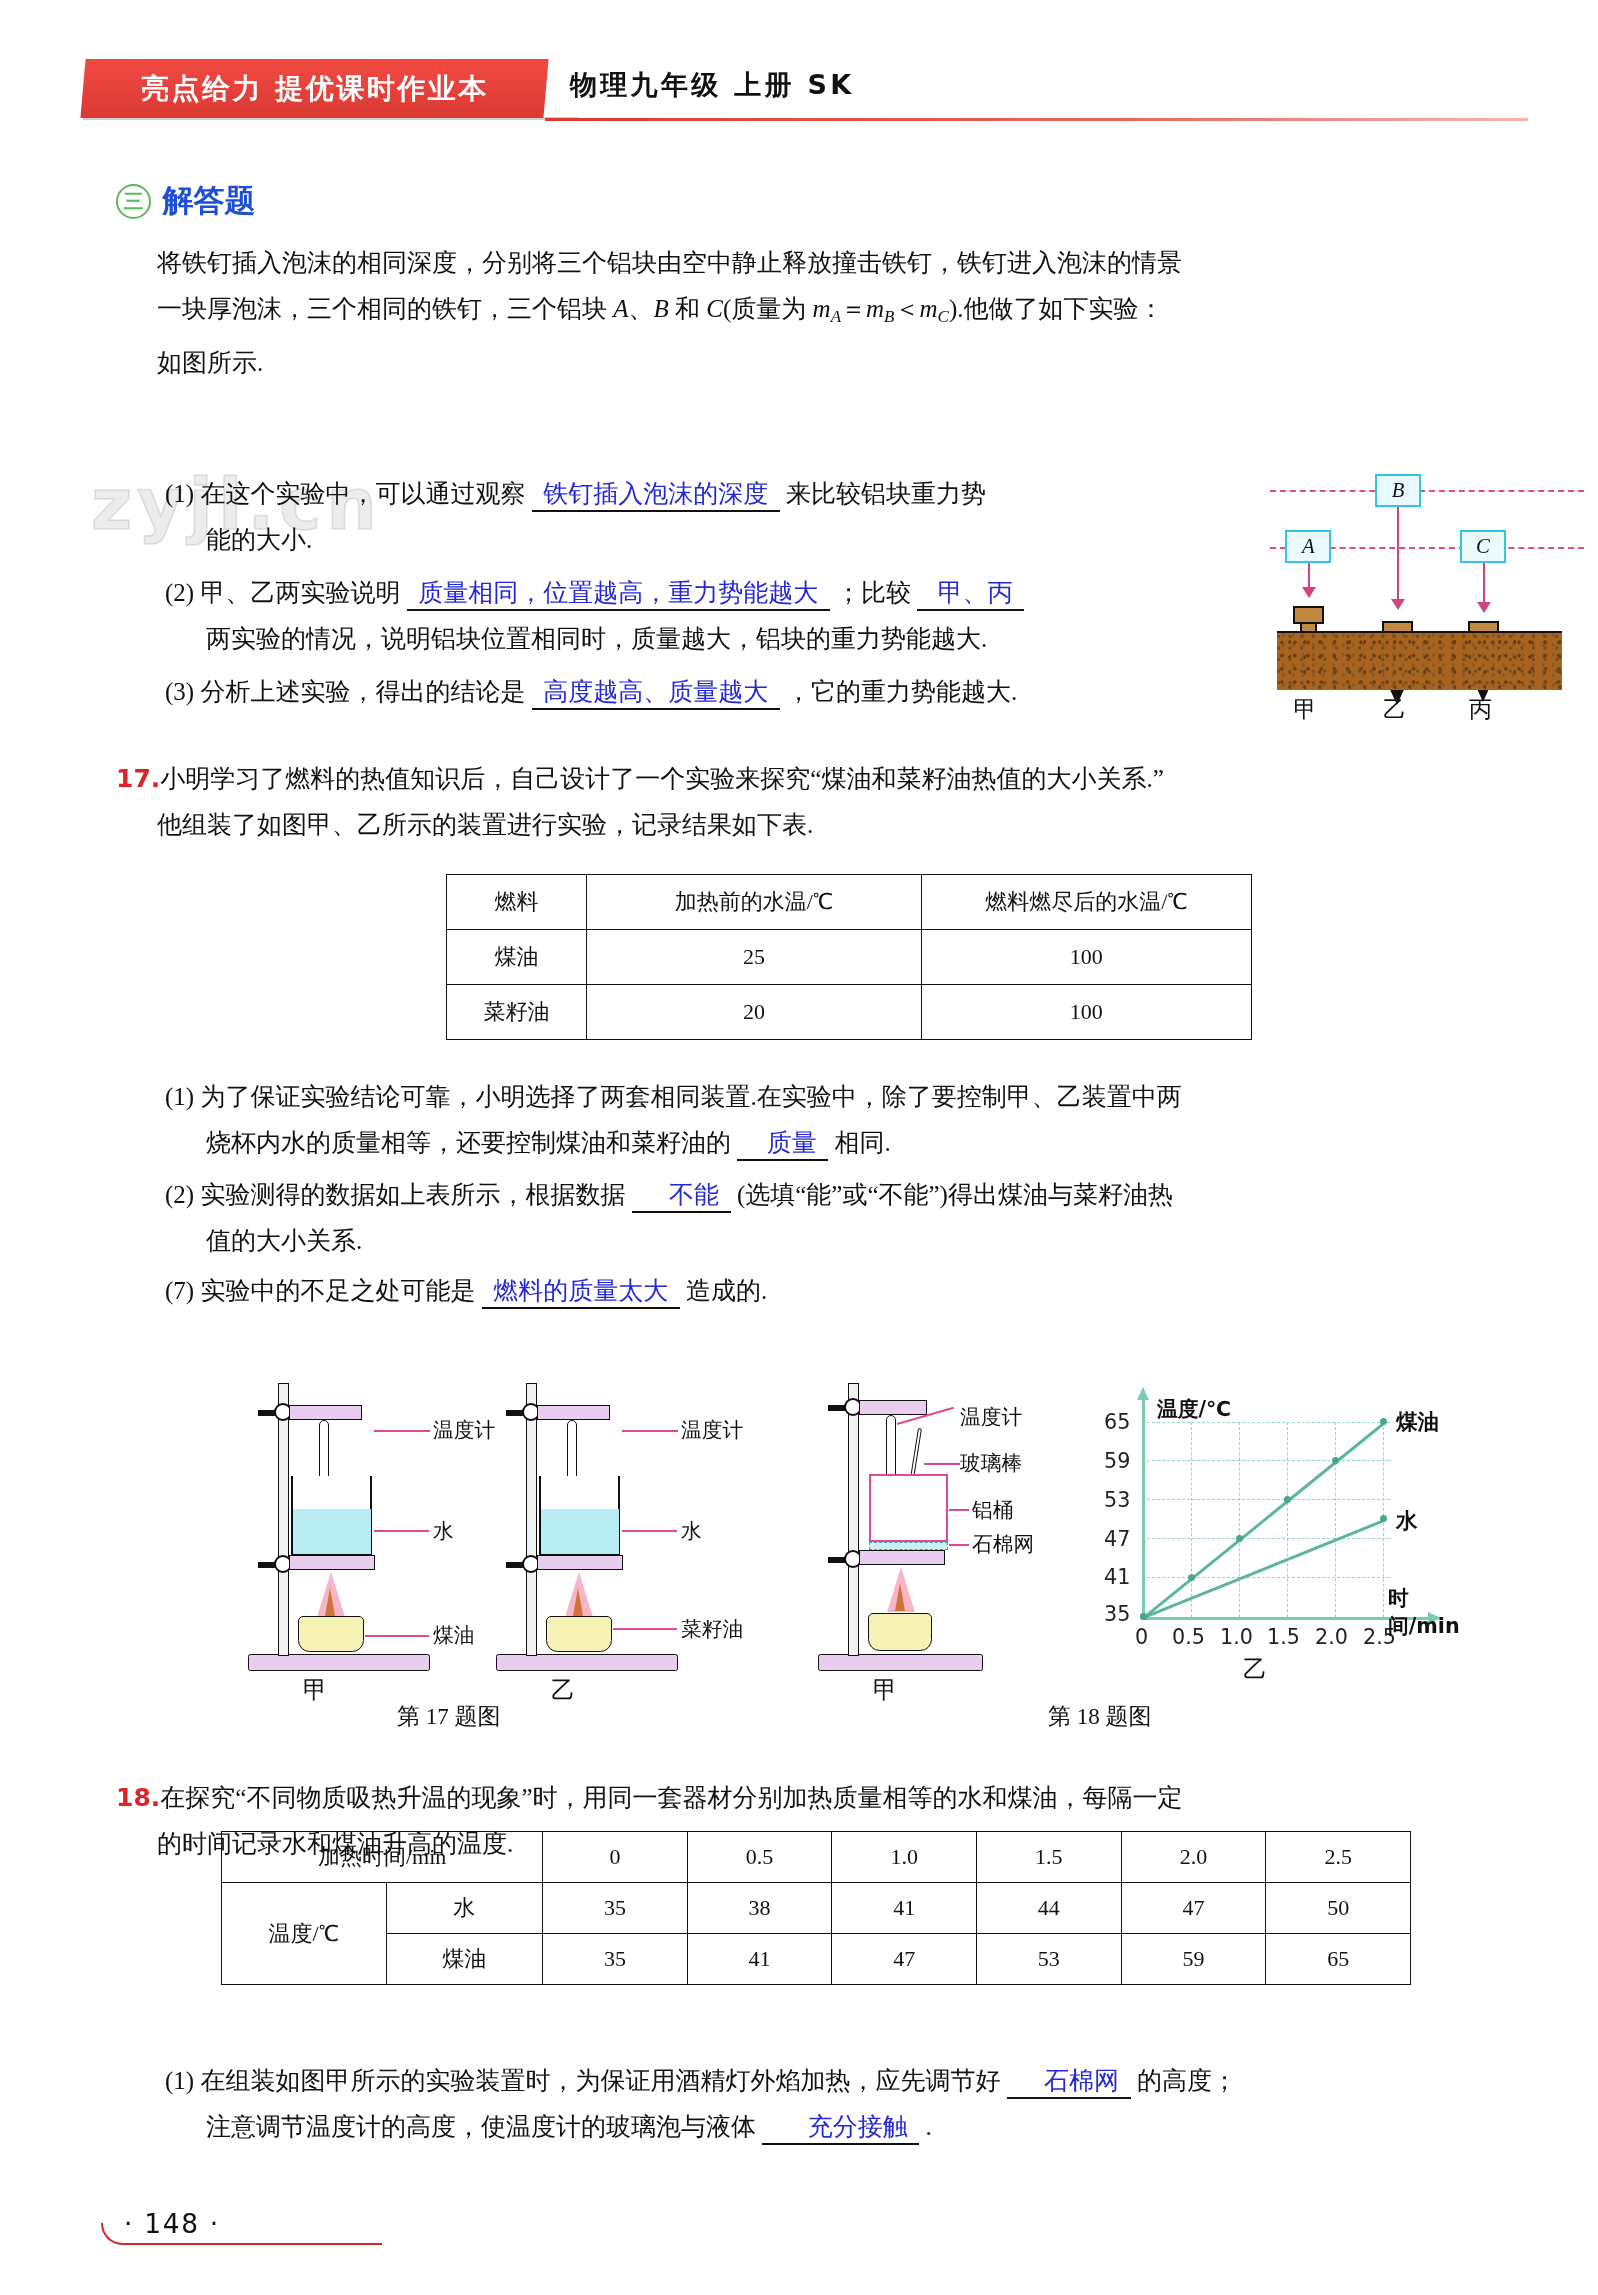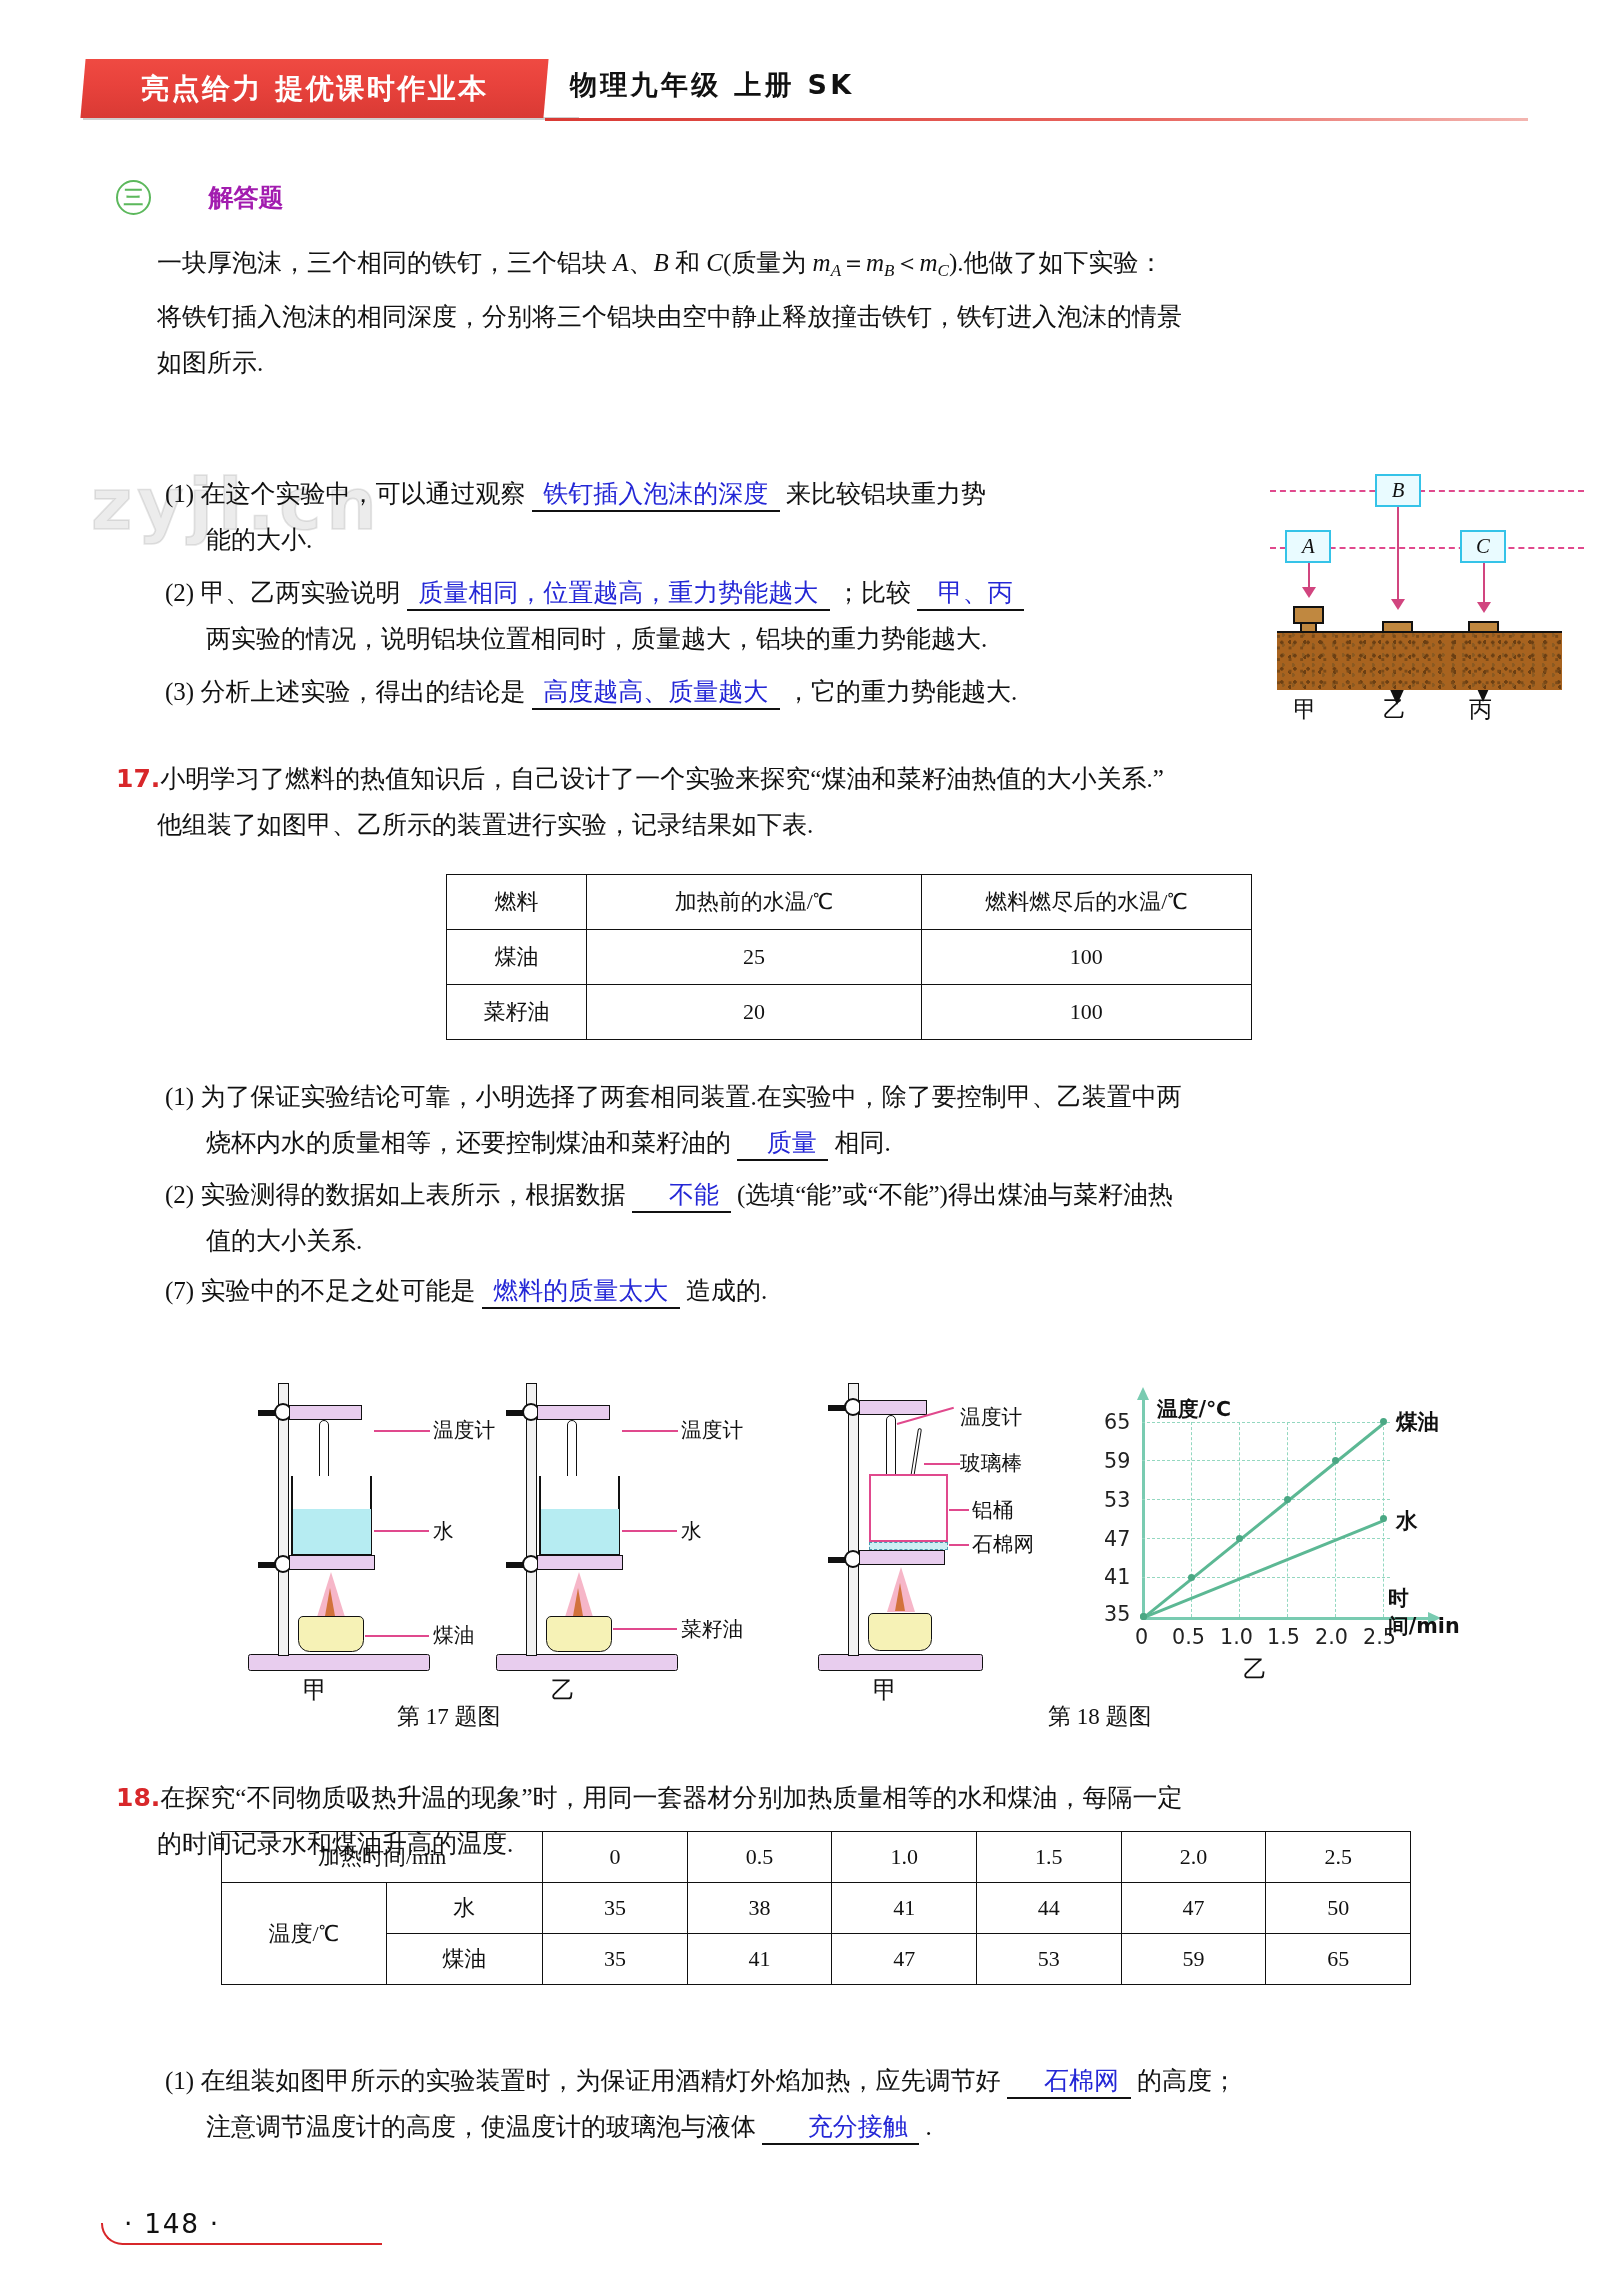--- a/index.html
+++ b/index.html
@@ -43,21 +43,21 @@
 
   
   .section-head { position: absolute; left: 116px; top: 180px; display: flex; align-items: center; gap: 11.6px; }
   .section-badge {
     width: 35px; height: 35px; border-radius: 50%;
     border: 2.5px solid #5cb85c; color: #5cb85c;
     display: flex; align-items: center; justify-content: center;
     font-size: 20px; font-weight: bold;
     font-family: "DejaVu Sans", sans-serif;
   }
-  .section-label { color: #a21caf; font-size: 25px; font-weight: bold; font-family: "DejaVu Sans", sans-serif; margin-left: 46px; }
+  .section-label { color: #1d4ed8; font-size: 31px; font-weight: bold; font-family: "DejaVu Sans", sans-serif; }
 
   
   .q { position: absolute; font-size: 25px; line-height: 46px; }
   .qnum { color: #d8272a; font-weight: bold; font-family: "DejaVu Sans", sans-serif; font-size: 25px; }
   .line { display: block; white-space: nowrap; }
   .indent { padding-left: 41px; }
 
   .ans {
     color: #2427d6; font-family: "DejaVu Sans", sans-serif;
     font-size: 25px; border-bottom: 2.1px solid #111;
@@ -208,22 +208,22 @@
 </div>
 
 <div class="watermark">zyjl.cn</div>
 
 <div class="section-head">
   <div class="section-badge">三</div>
   <div class="section-label">解答题</div>
 </div>
 
 <div class="q" style="left:116px; top:240px; width:1157px;">
+  <span class="line indent"><span>将铁钉插入泡沫的相同深度，分别将三个铝块由空中静止释放撞击铁钉，铁钉进入泡沫的情景</span></span>
   <span class="line indent"><span>一块厚泡沫，三个相同的铁钉，三个铝块 <i>A</i>、<i>B</i> 和 <i>C</i>(质量为 <i>m</i><span class="sub">A</span>＝<i>m</i><span class="sub">B</span>＜<i>m</i><span class="sub">C</span>).他做了如下实验：</span></span>
-  <span class="line indent"><span>将铁钉插入泡沫的相同深度，分别将三个铝块由空中静止释放撞击铁钉，铁钉进入泡沫的情景</span></span>
   <span class="line indent"><span>如图所示.</span></span>
 </div>
 
 <div class="q" style="left:165px; top:471px;">
   <span class="line">
     <span>(1) 在这个实验中，可以通过观察</span>
     <span class="ans" style="min-width:248px">铁钉插入泡沫的深度</span>
     <span>来比较铝块重力势</span>
   </span>
   <span class="line indent">能的大小.</span>

